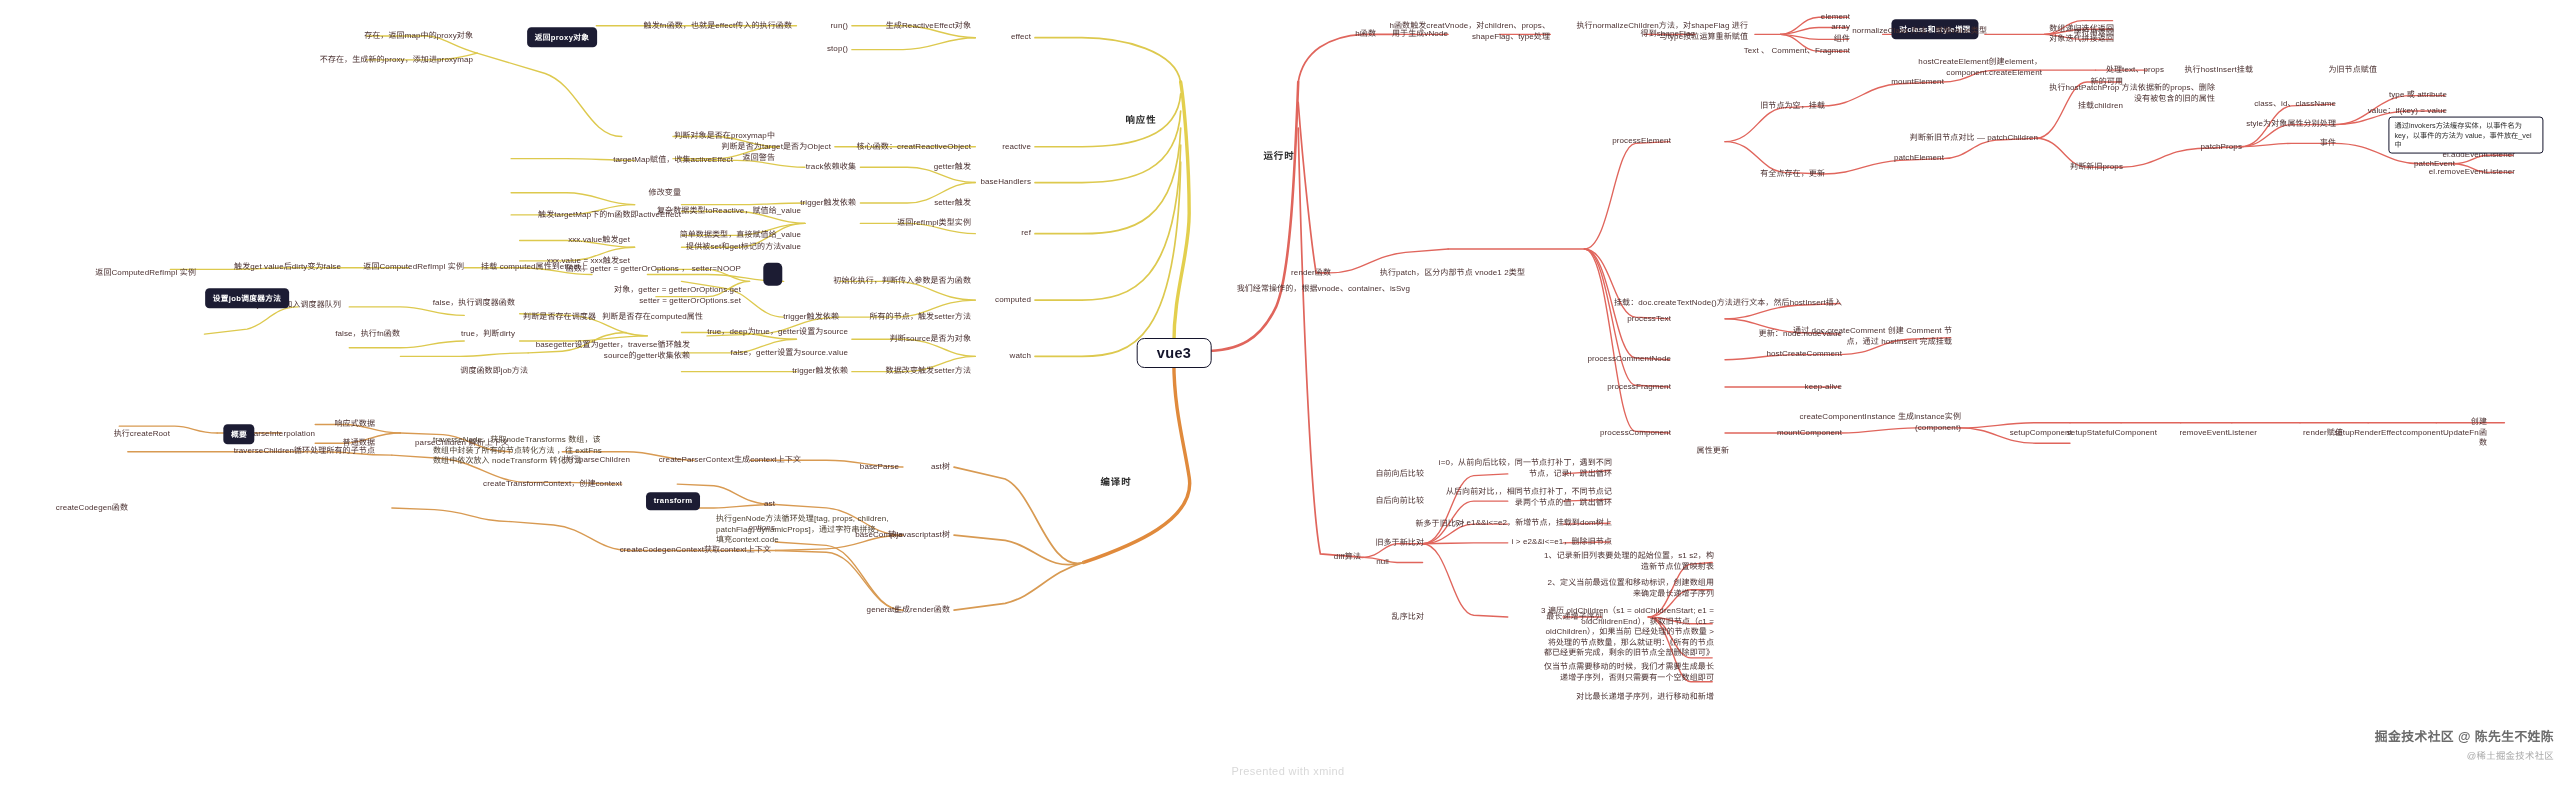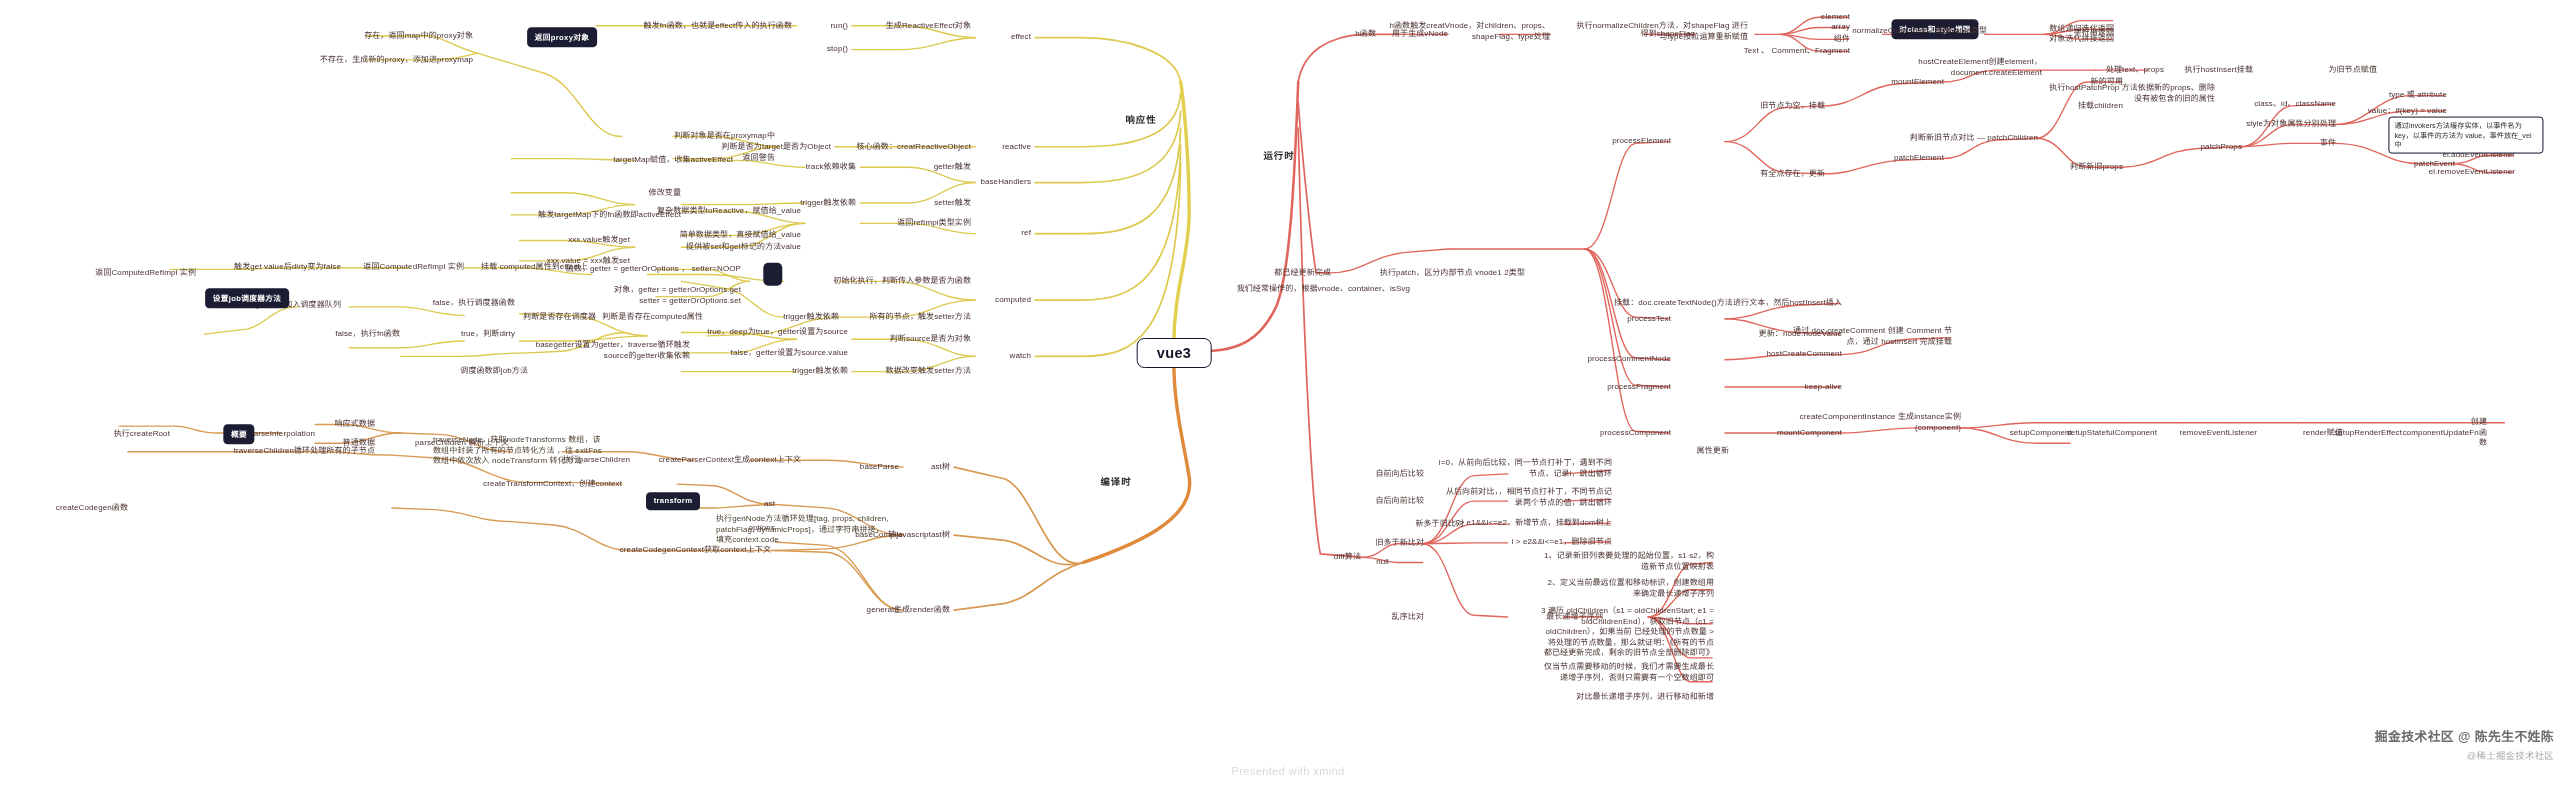--- a/index.html
+++ b/index.html
@@ -359,29 +359,29 @@
   <div class="nd l r" style="left:1850px;top:17px">element</div>
   <div class="nd l r" style="left:1850px;top:27px">array</div>
   <div class="nd l r" style="left:1850px;top:39px">组件</div>
   <div class="nd l r" style="left:1850px;top:51px">Text 、 Comment、Fragment</div>
   <div class="badge" style="left:1935px;top:29px">对class和style增强</div>
   <div class="nd l r" style="left:1987px;top:31px">normalizeClass 方法，根据value类型</div>
   <div class="nd l r" style="left:2114px;top:33px">字符串返回</div>
   <div class="nd l r" style="left:2114px;top:29px">数组递归迭代返回</div>
   <div class="nd l r" style="left:2114px;top:39px">对象迭代拼接返回</div>
 
-  <div class="nd l r" style="left:1331px;top:273px">都已经更新完成</div>
+  <div class="nd l r" style="left:1331px;top:273px">render函数</div>
   <div class="nd l r" style="left:1410px;top:289px">我们经常操作的，根据vnode、container、isSvg</div>
   <div class="nd l r" style="left:1525px;top:273px">执行patch，区分内部节点 vnode1 2类型</div>
 
   <div class="nd l r" style="left:1671px;top:141px">processElement</div>
   <div class="nd l r" style="left:1825px;top:106px">旧节点为空，挂载</div>
   <div class="nd l r" style="left:1944px;top:82px">mountElement</div>
   <div class="nd l r" style="left:2042px;top:68px">hostCreateElement创建element，
-document.createElement</div>
+component.createElement</div>
   <div class="nd l r" style="left:2164px;top:70px">处理text、props</div>
   <div class="nd l r" style="left:2253px;top:70px">执行hostInsert挂载</div>
   <div class="nd l r" style="left:2377px;top:70px">为旧节点赋值</div>
 
   <div class="nd l r" style="left:1825px;top:174px">有全点存在，更新</div>
   <div class="nd l r" style="left:1944px;top:158px">patchElement</div>
   <div class="nd l r" style="left:2038px;top:138px">判断新旧节点对比 — patchChildren</div>
   <div class="nd l r" style="left:2123px;top:82px">新的可用</div>
   <div class="nd l r" style="left:2123px;top:106px">挂载children</div>
   <div class="nd l r" style="left:2123px;top:167px">判断新旧props</div>

